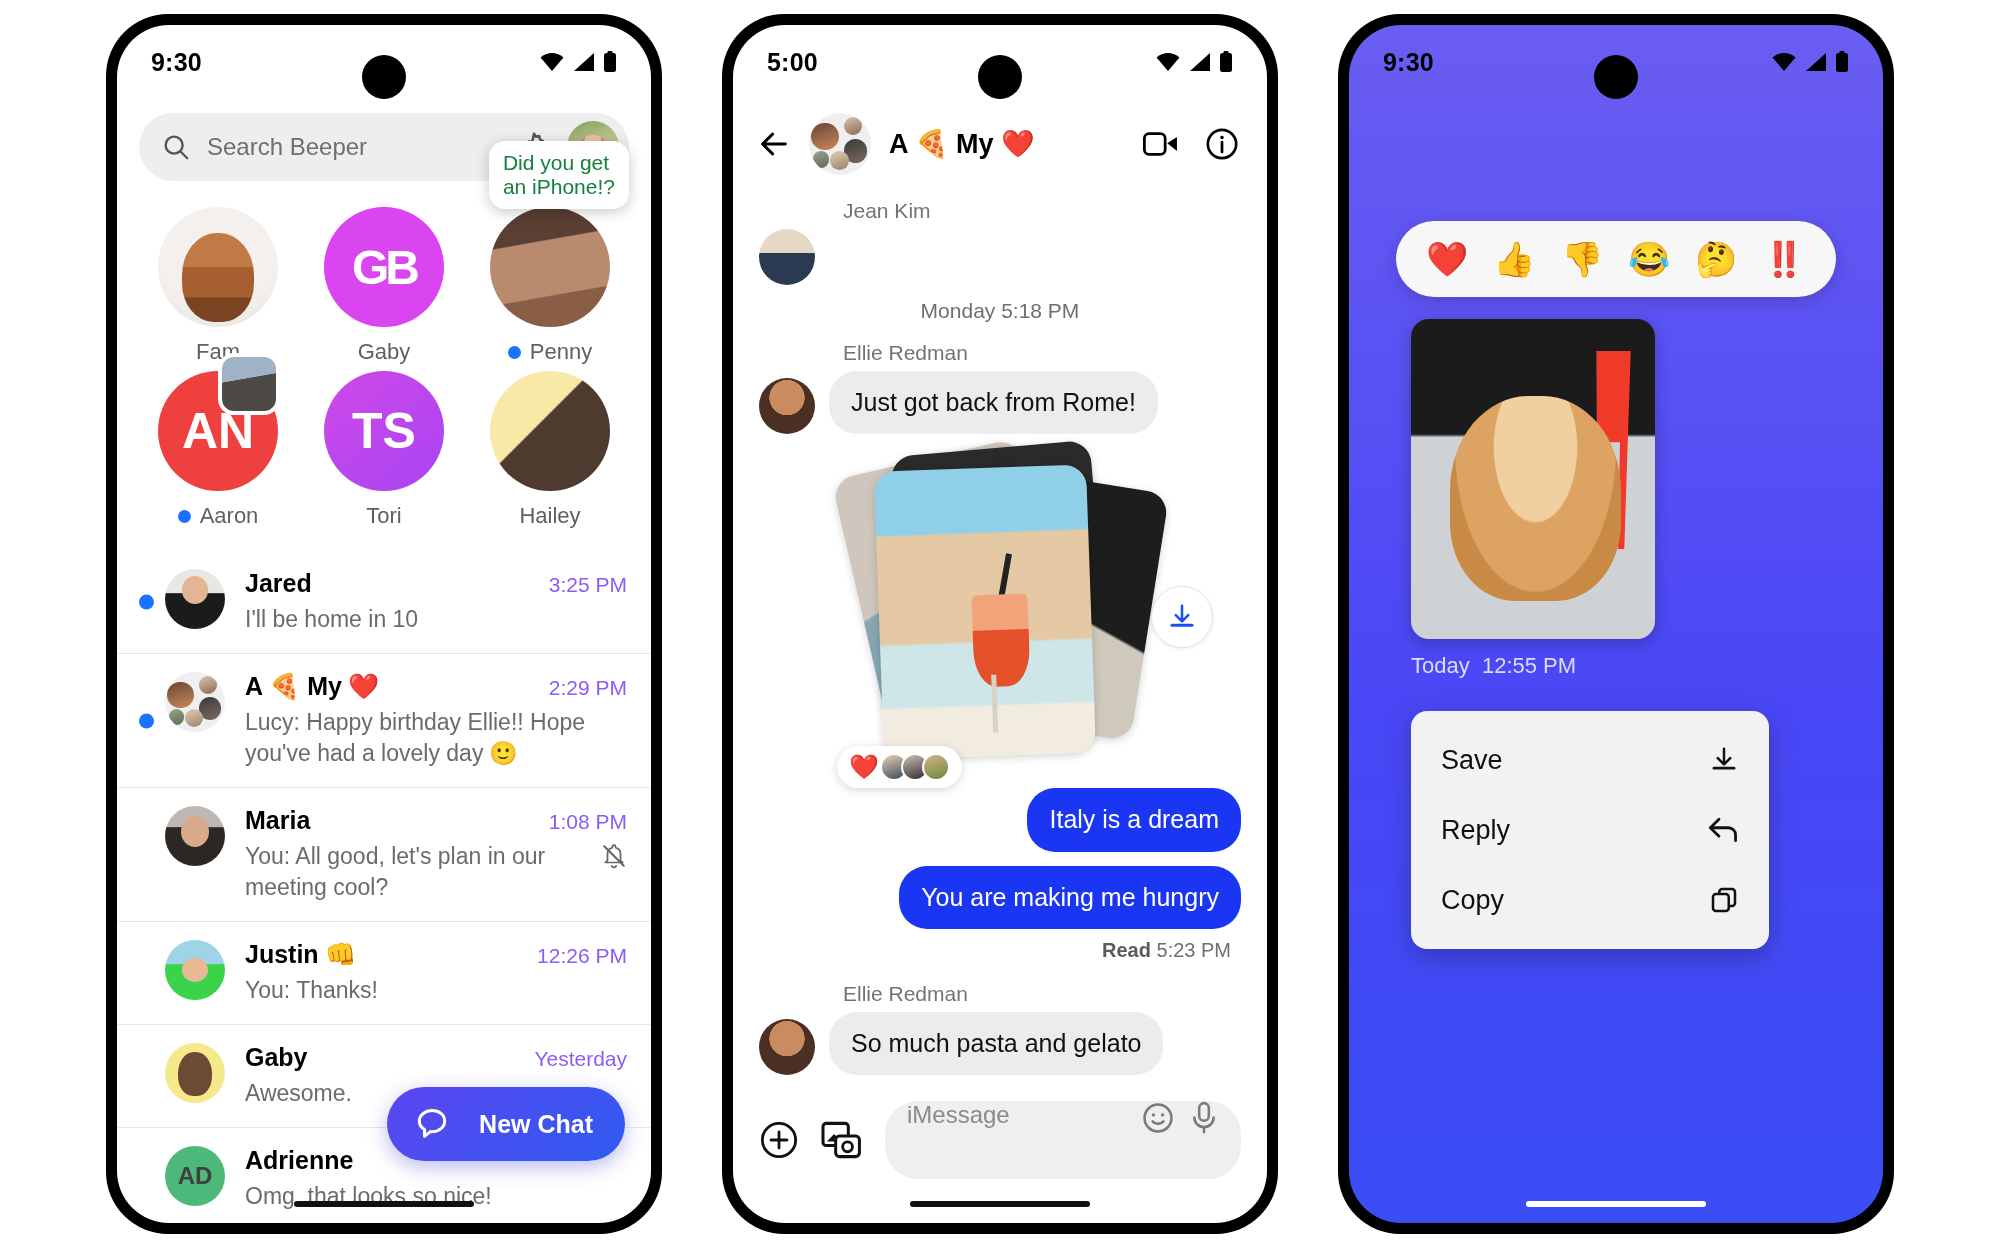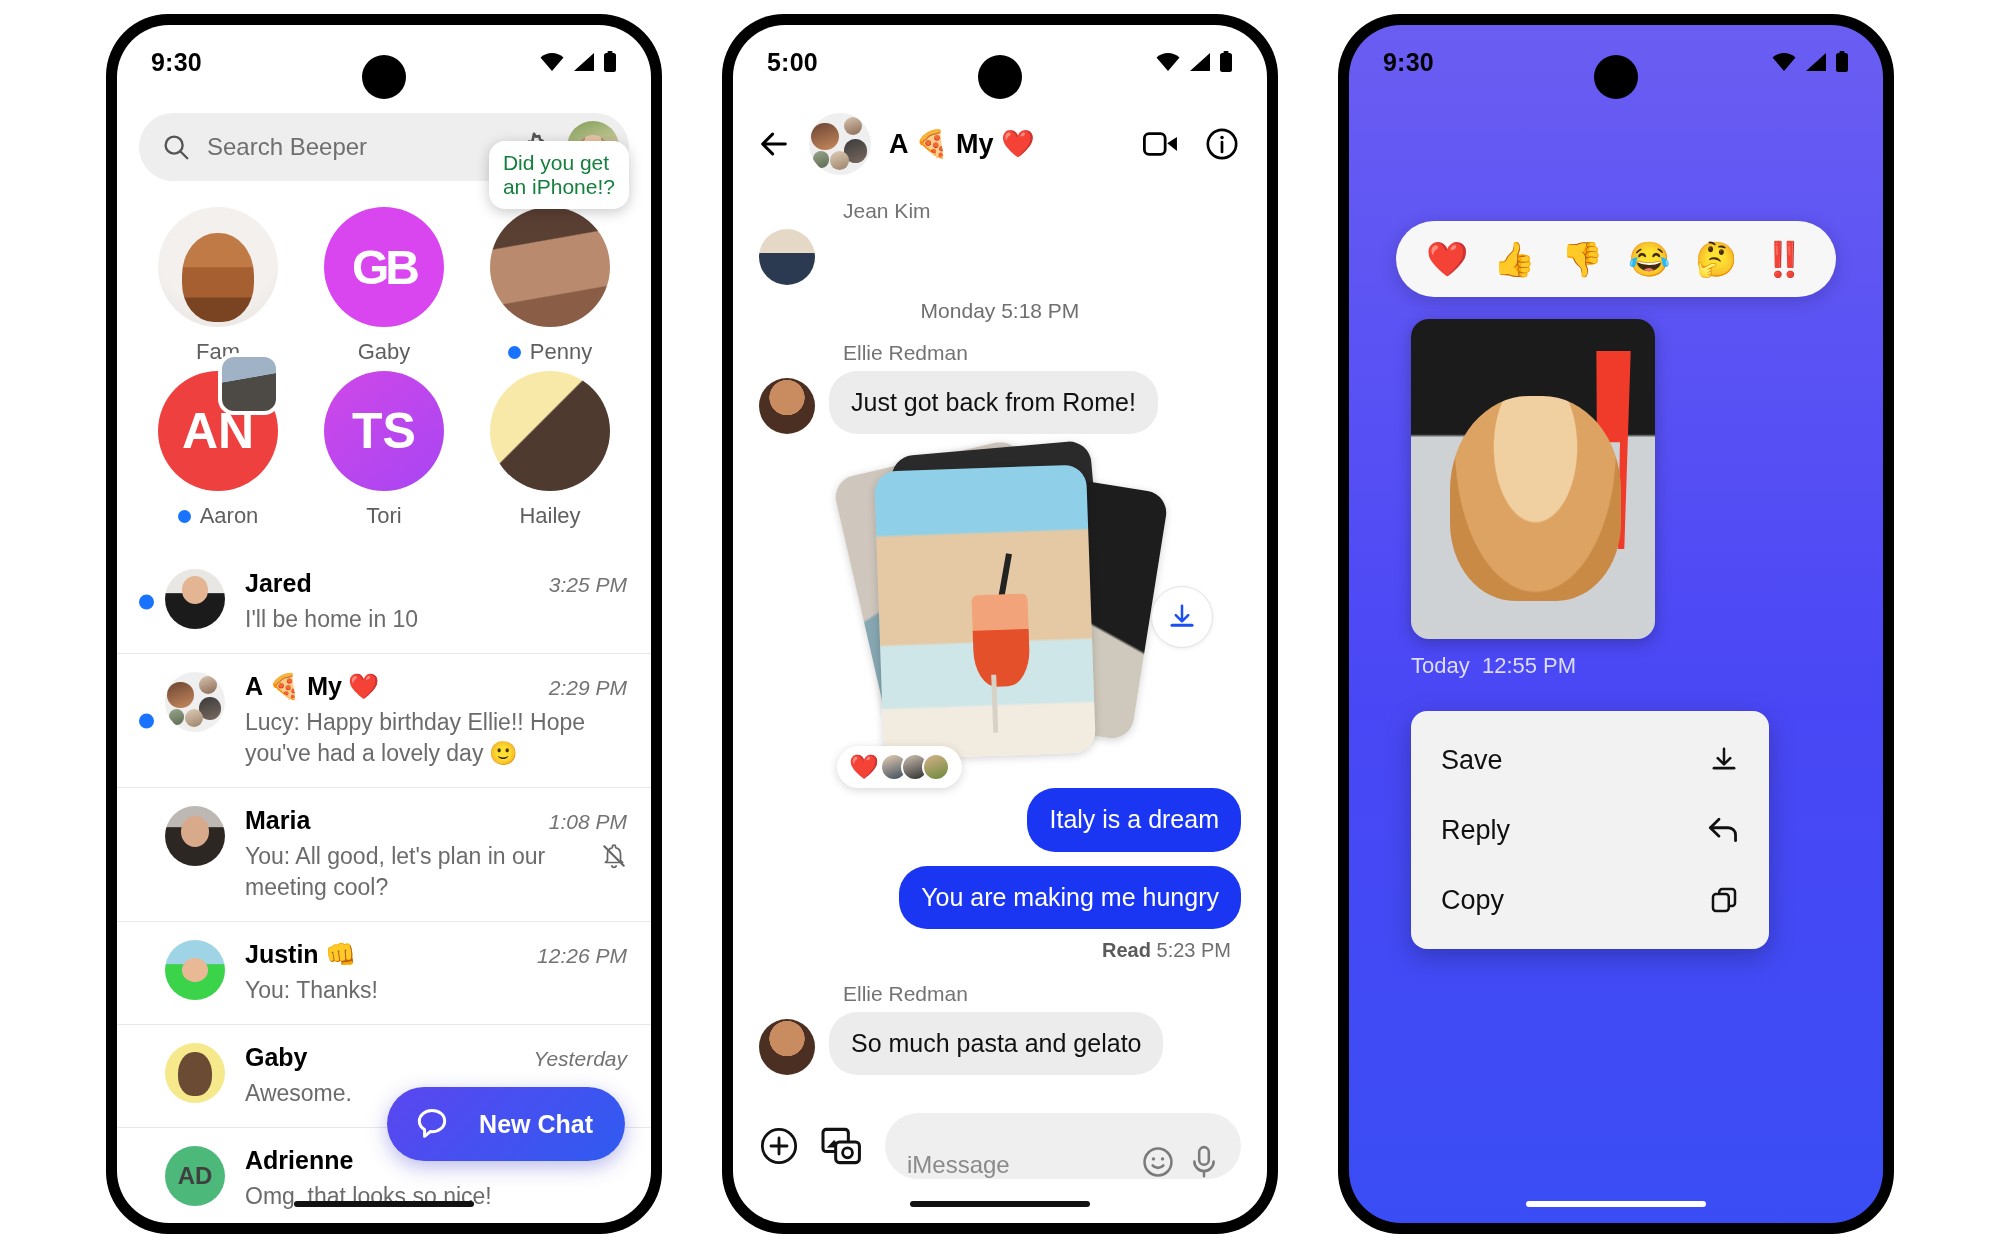--- a/index.html
+++ b/index.html
@@ -136,21 +136,21 @@
   }
   .conv-av {
     flex:none; width: 60px; height: 60px; border-radius: 50%;
     overflow:hidden; position: relative; background:#ddd;
     display:flex; align-items:center; justify-content:center;
     color:#404040; font-size:24px; font-weight:600;
   }
   .conv-body { flex:1; min-width:0; }
   .conv-top { display:flex; align-items:baseline; gap: 10px; }
   .conv-name { font-size: 25px; font-weight: 700; color:#000; white-space:nowrap; }
-  .conv-time { margin-left:auto; font-size: 21px; color:#737373; white-space:nowrap;font-style:italic; }
+  .conv-time { margin-left:auto; font-size: 21px; color:#8b5cf6; white-space:nowrap; }
   .conv-prev {
     margin-top: 6px; font-size: 23px; color:#6b6b6b; line-height: 1.35;
     display:flex; align-items:flex-start; gap: 8px;
   }
   .conv-prev span.txt { flex:1; }
   .mute-icon { flex:none; margin-top:2px; }
 
   .av-jared { background: linear-gradient(180deg,#e9e7e4 0 40%, #1b1b1b 41% 100%); }
   .av-jared::after{content:"";position:absolute;left:28%;top:12%;width:44%;height:46%;border-radius:50%;background:#e3b593;}
   .av-group { background:#efefef; }
@@ -251,22 +251,22 @@
     display:block; width: 28px; height: 28px; border-radius: 50%;
     margin-left: -7px; border: 2px solid #fff;
   }
 
   .composer {
     position:absolute; left:0; right:0; bottom: 44px;
     display:flex; align-items:center; gap: 22px;
     padding: 0 26px;
   }
   .inputpill {
-    flex:1; height: 66px; background:#efefef; border-radius: 33px;
-    display:flex; align-items:flex-end; padding: 0 22px; gap: 14px;
+    flex:1; height: 78px; background:#efefef; border-radius: 33px;
+    display:flex; align-items:flex-start; padding: 0 22px; gap: 14px;
   }
   .inputpill .ph-txt { flex:1; font-size: 24px; color:#8a8a8a; }
 
   
   .reactbar {
     position:absolute; left: 50%; transform: translateX(-50%);
     top: 196px;
     width: 440px; height: 76px;
     background:#f7f7f7; border-radius: 38px;
     display:flex; align-items:center; justify-content: space-around;

